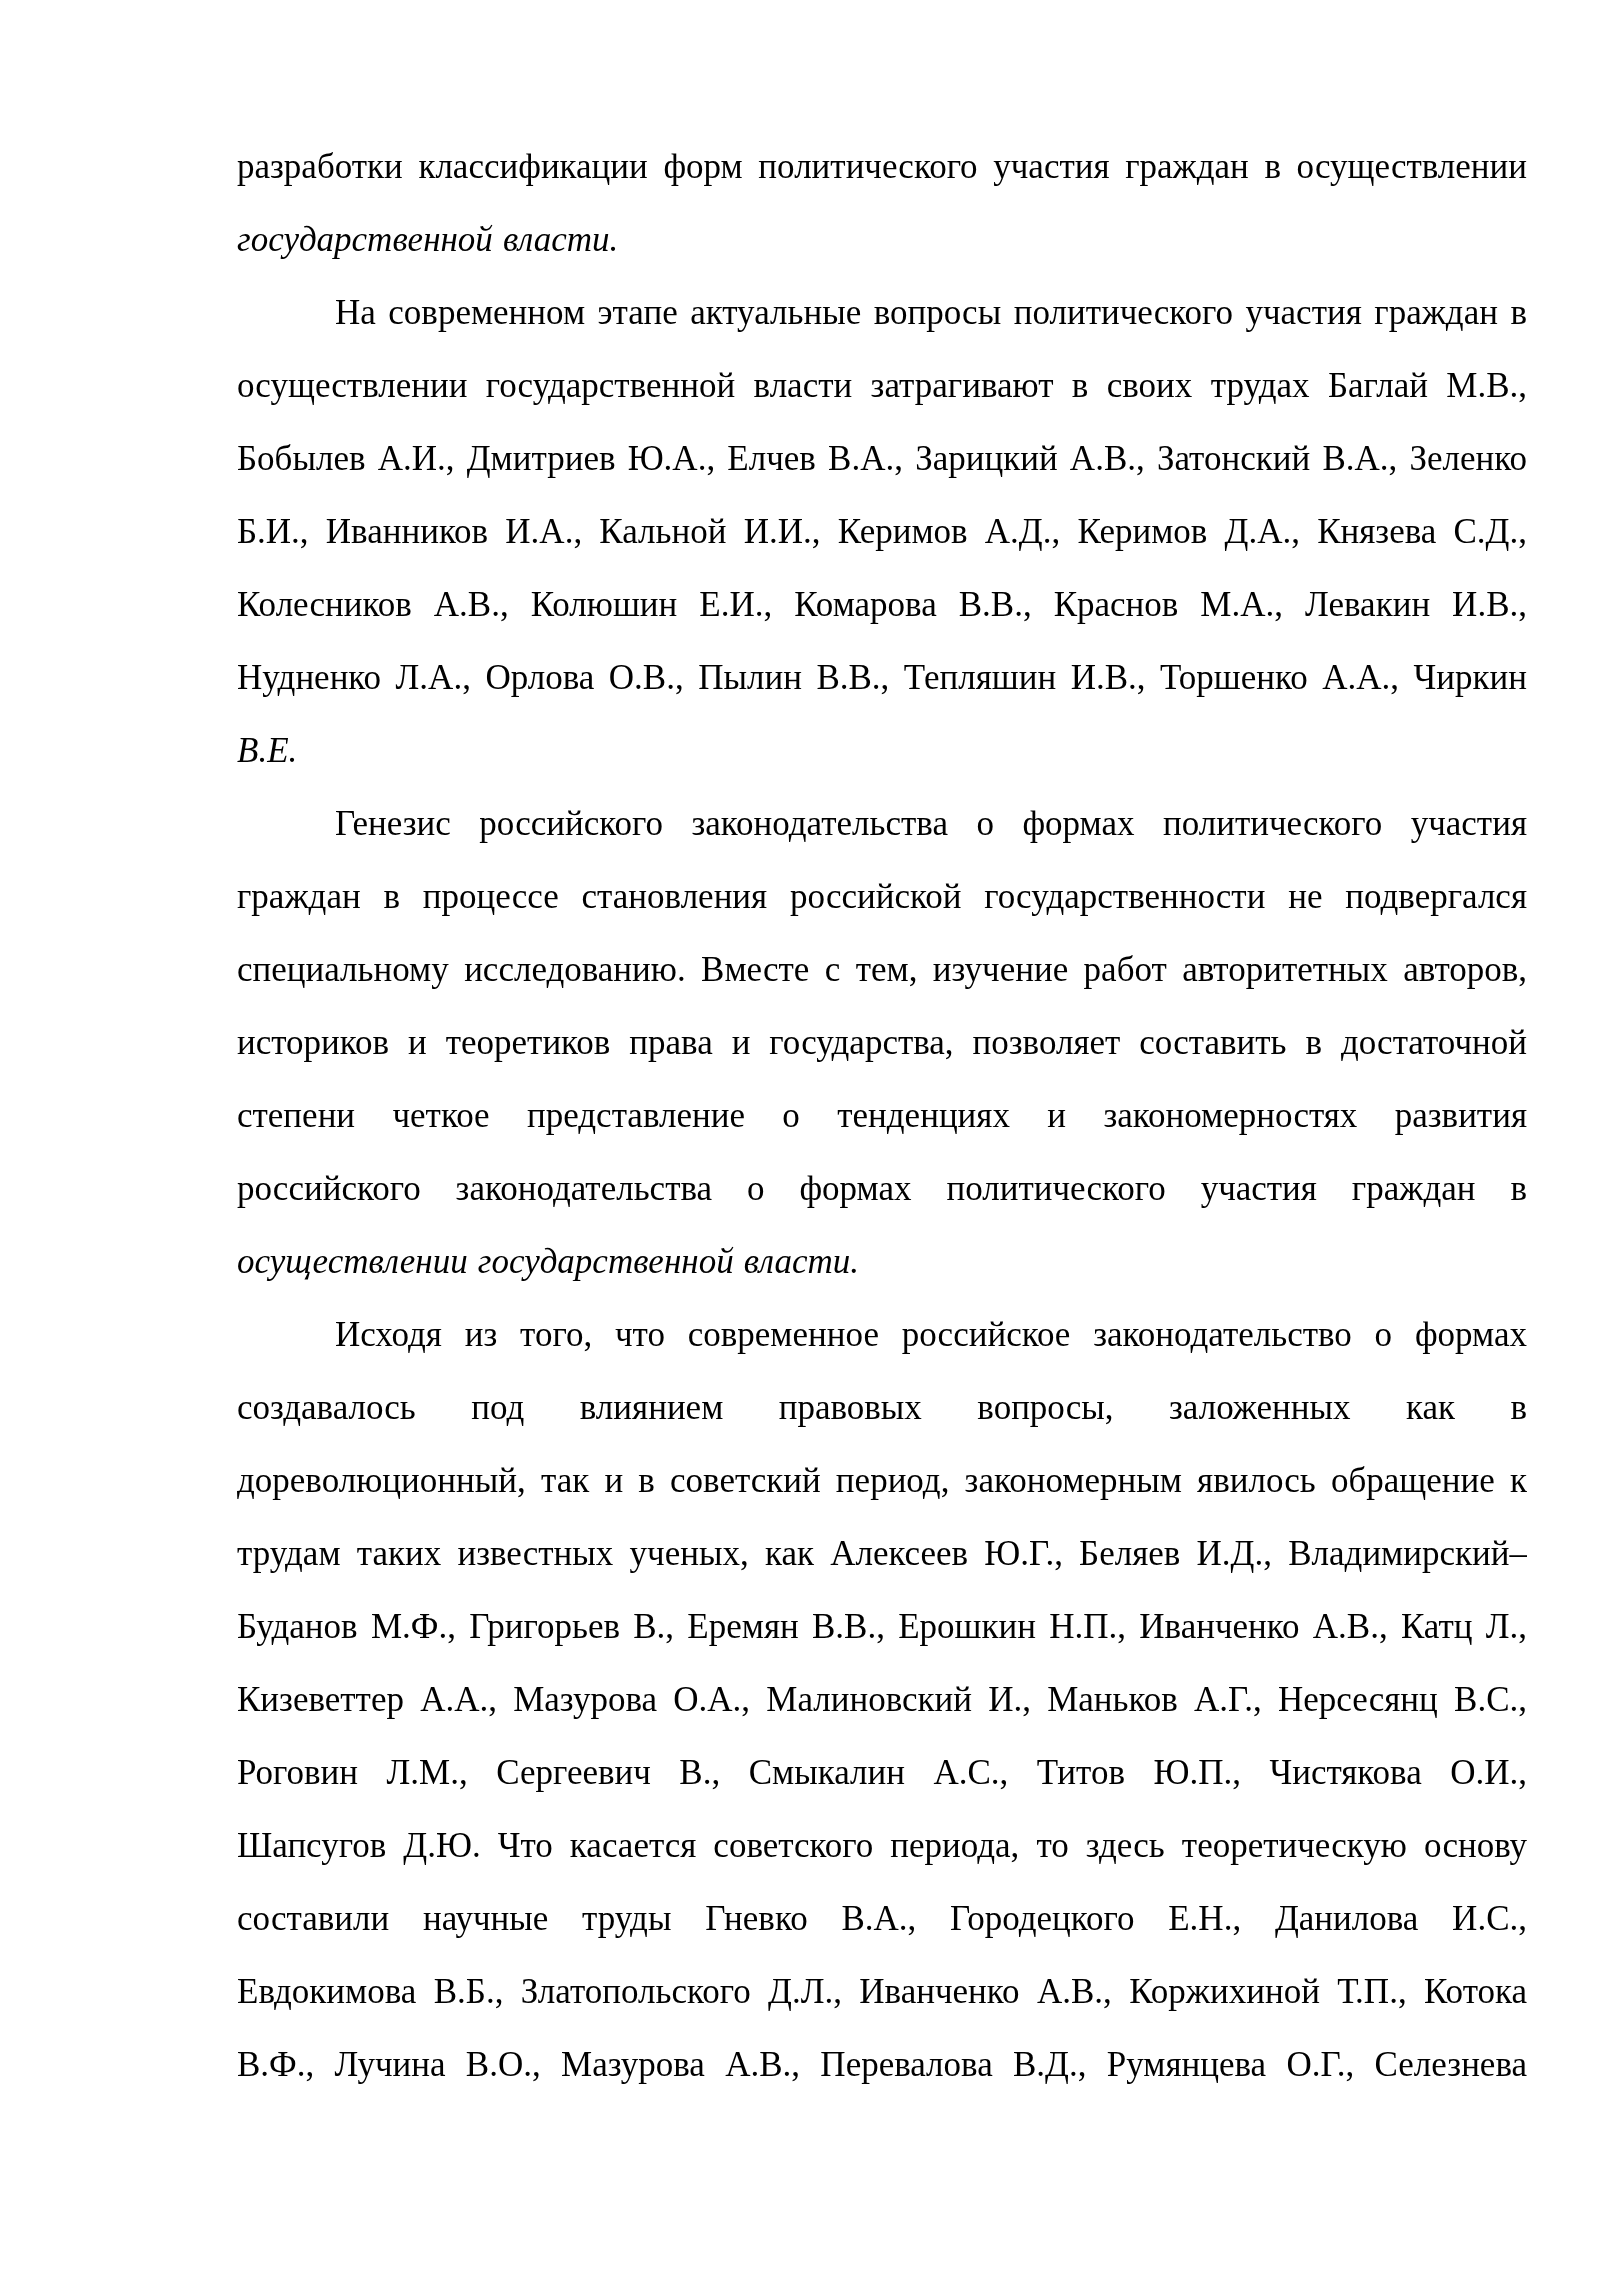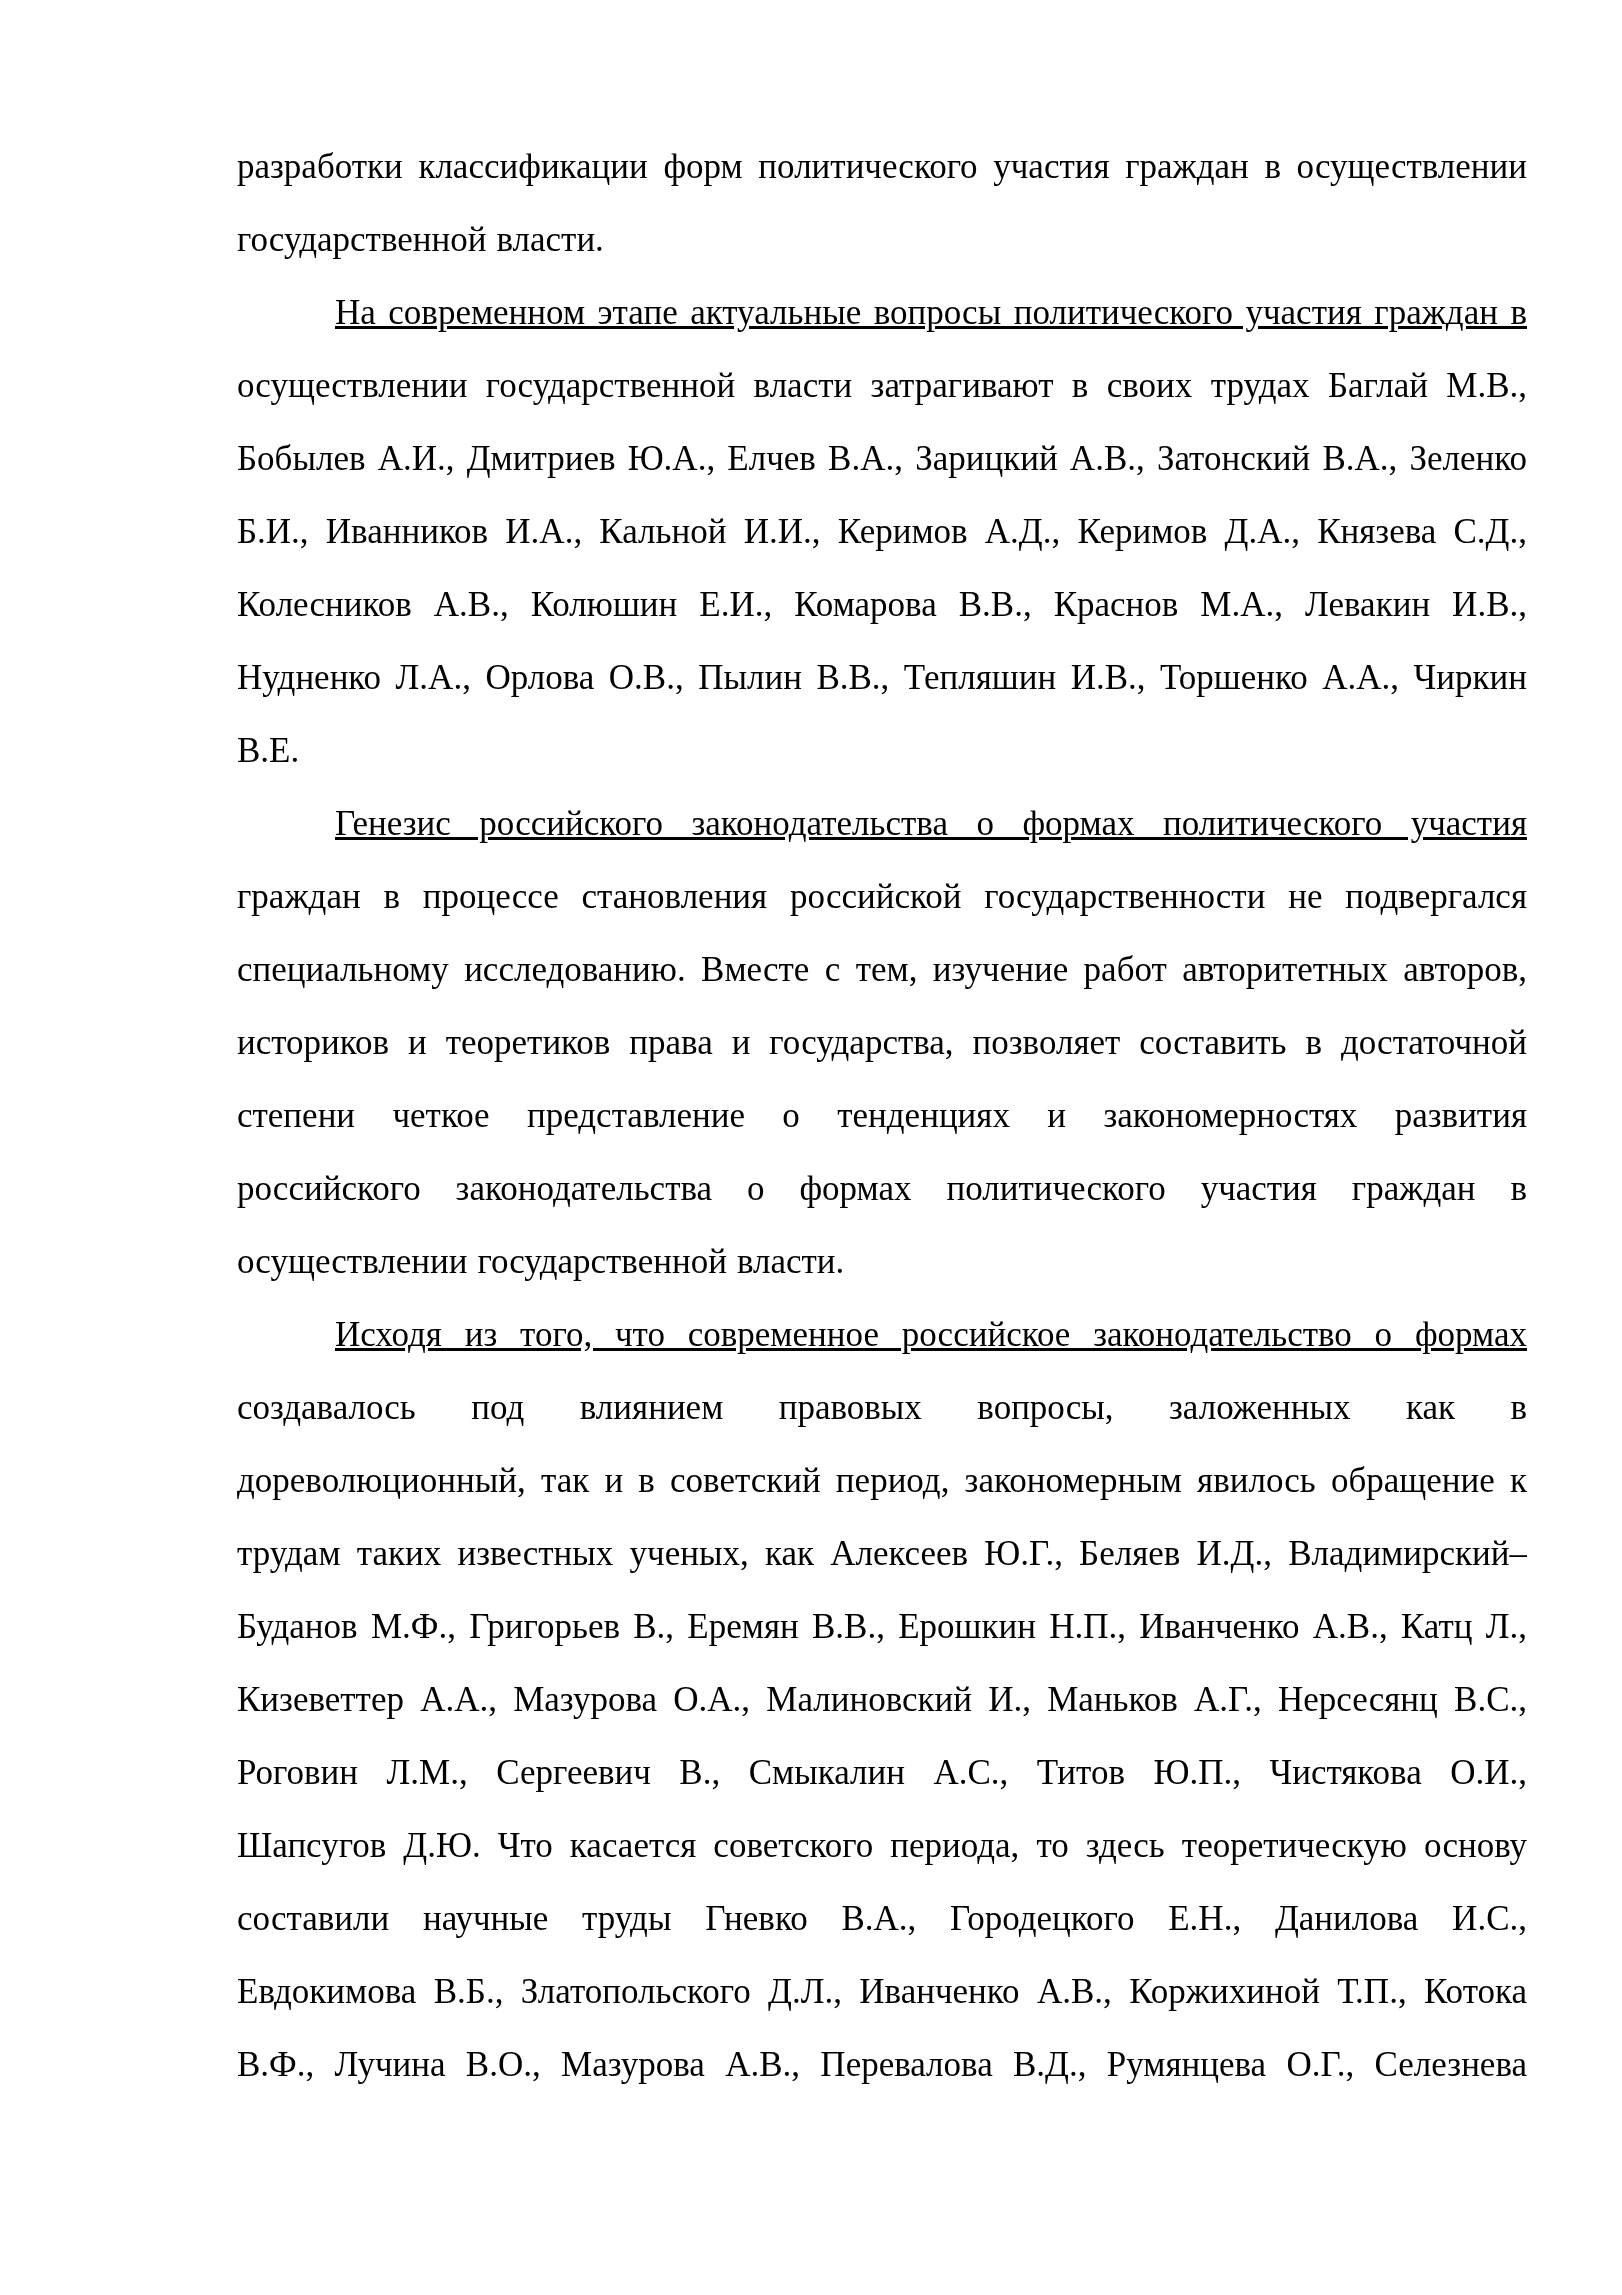--- a/index.html
+++ b/index.html
@@ -32,25 +32,25 @@
   .line {
     height: 73px;
     line-height: 73px;
     overflow: hidden;
     text-align: justify;
     text-align-last: justify;
     word-spacing: 1.3px;
   }
   .line.indent {
     text-indent: 98px;
-    text-decoration: underline;
   }
   .line.para-end {
     text-align: center;
     text-align-last: left;
+    font-style: italic;
   }
 </style>
 </head>
 <body>
 
 <div class="page">
   <div class="text-block">
       <div class="line">разработки классификации форм политического участия граждан в осуществлении</div>
       <div class="line para-end">государственной власти.</div>
       <div class="line indent">На современном этапе актуальные вопросы политического участия граждан в</div>

